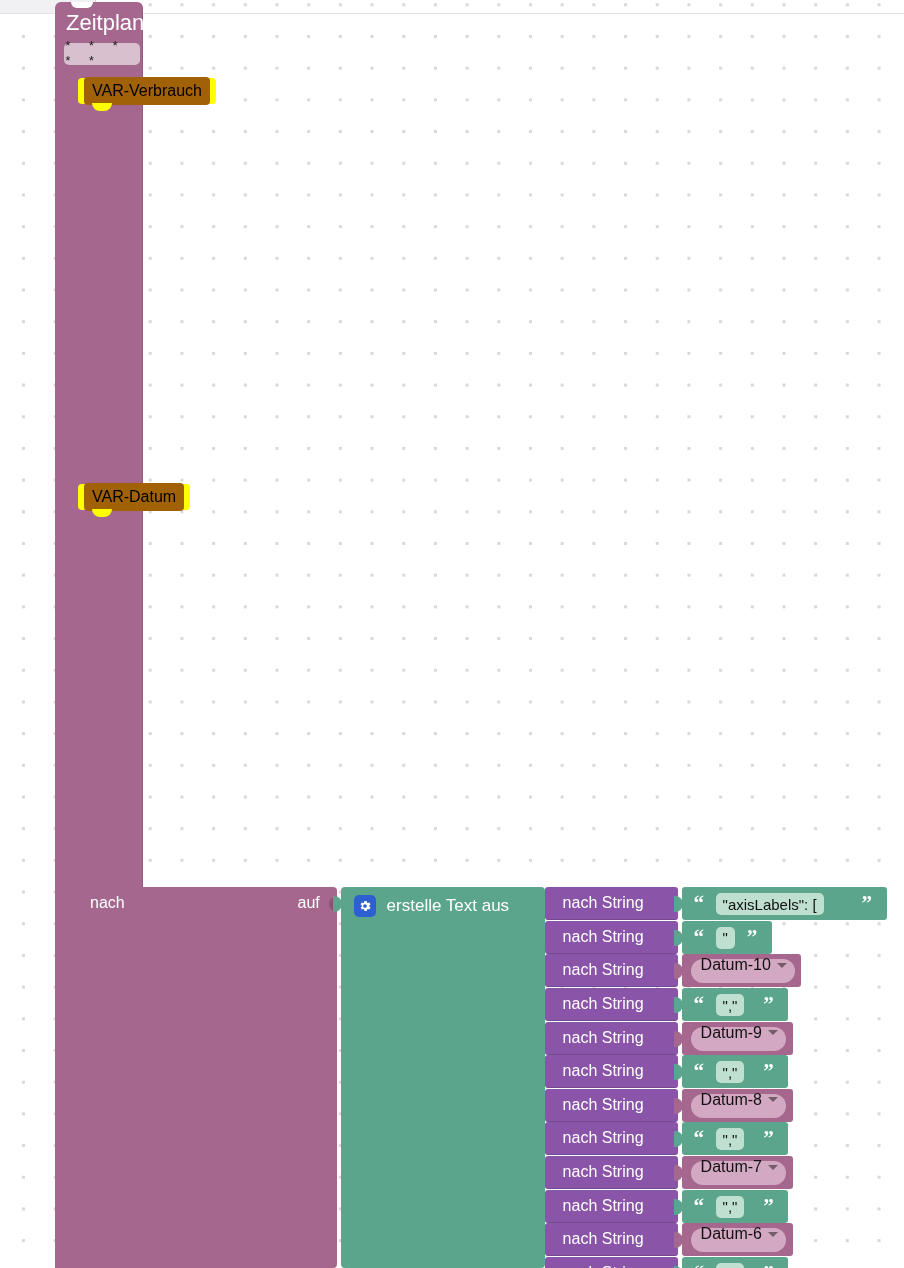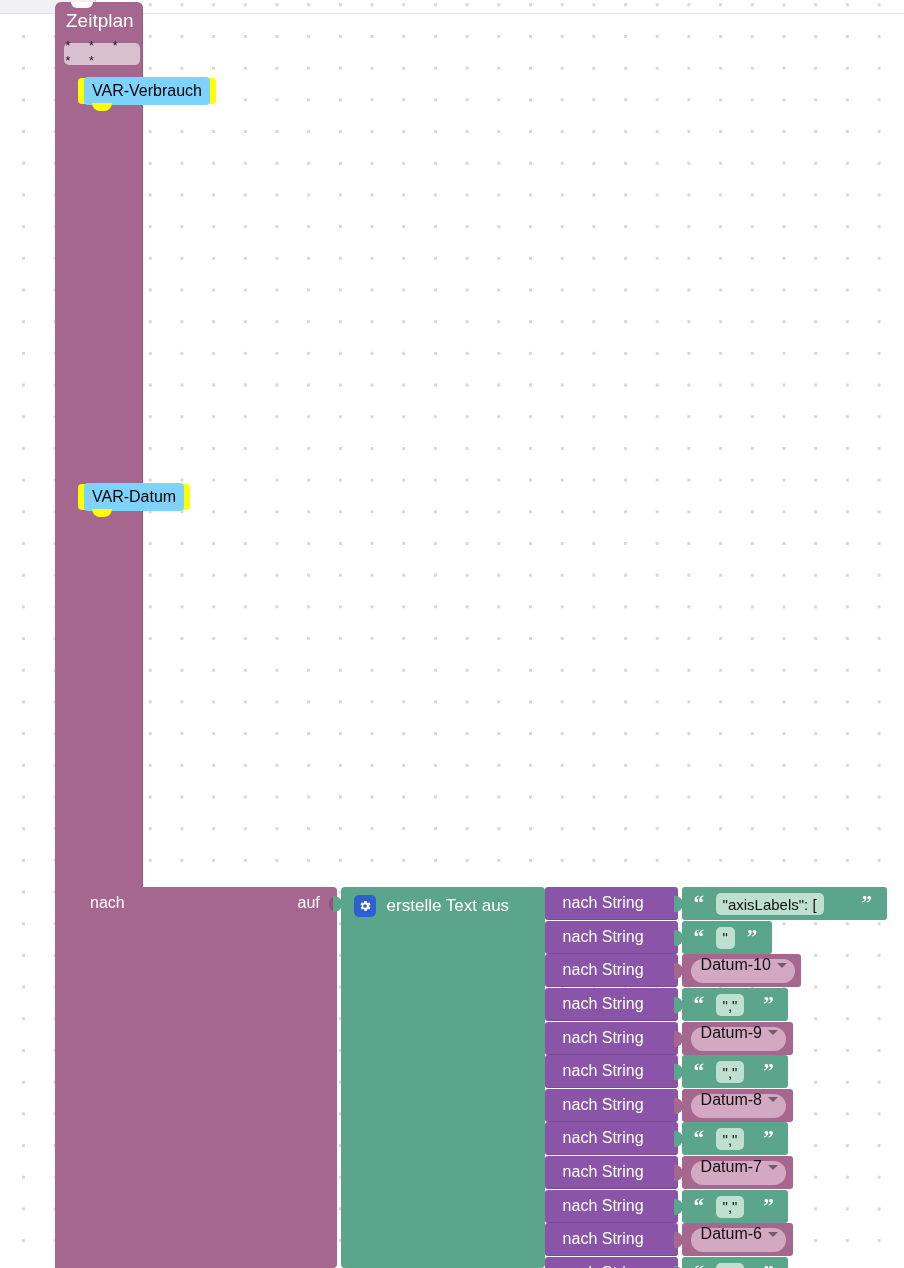--- a/index.html
+++ b/index.html
@@ -59,41 +59,41 @@
   }
   
   #zeitplan .zp-notch {
     position: absolute; left: 16px; top: 0;
     width: 22px; height: 6px;
     background: #ffffff;
     border-radius: 0 0 7px 7px;
   }
   #zeitplan .zp-title {
     position: absolute; left: 11px; top: 8px;
-    font-size: 19px; color: #ffffff;
+    font-size: 22px; color: #ffffff;
   }
   #zeitplan .cron {
     position: absolute; left: 9px; top: 41px;
     width: 76px; height: 22px;
     background: #d9c0cf; border-radius: 5px;
     display: flex; align-items: center; justify-content: center;
     letter-spacing: 4px; font-size: 13px; color: #1a1a1a;
     font-family: "Liberation Mono", monospace;
   }
 
   
   .yellowlbl {
     background: #FFFF00;
     border-radius: 4px;
     height: 26px;
     display: flex; align-items: center;
     padding: 0 6px;
   }
   .yellowlbl .inner {
-    background: #7dd3fc;
+    background: #a16207;
     border-radius: 4px;
     padding: 5px 8px;
     font-size: 16px; color: #000000;
     white-space: nowrap;
   }
   .yellowlbl::after {
     content: ""; position: absolute;
     left: 14px; bottom: -7px;
     width: 20px; height: 8px;
     background: #FFFF00;

